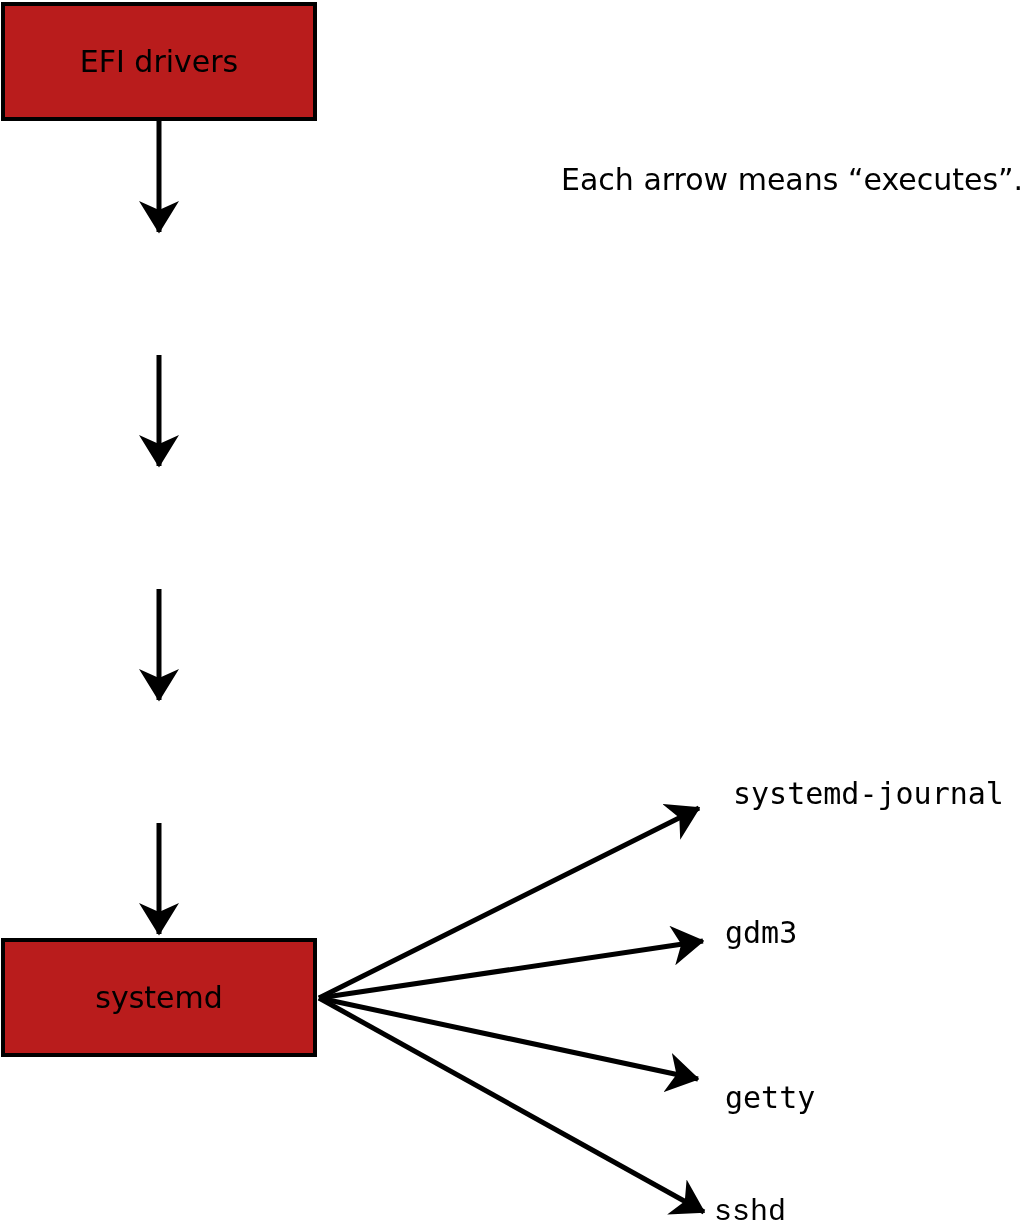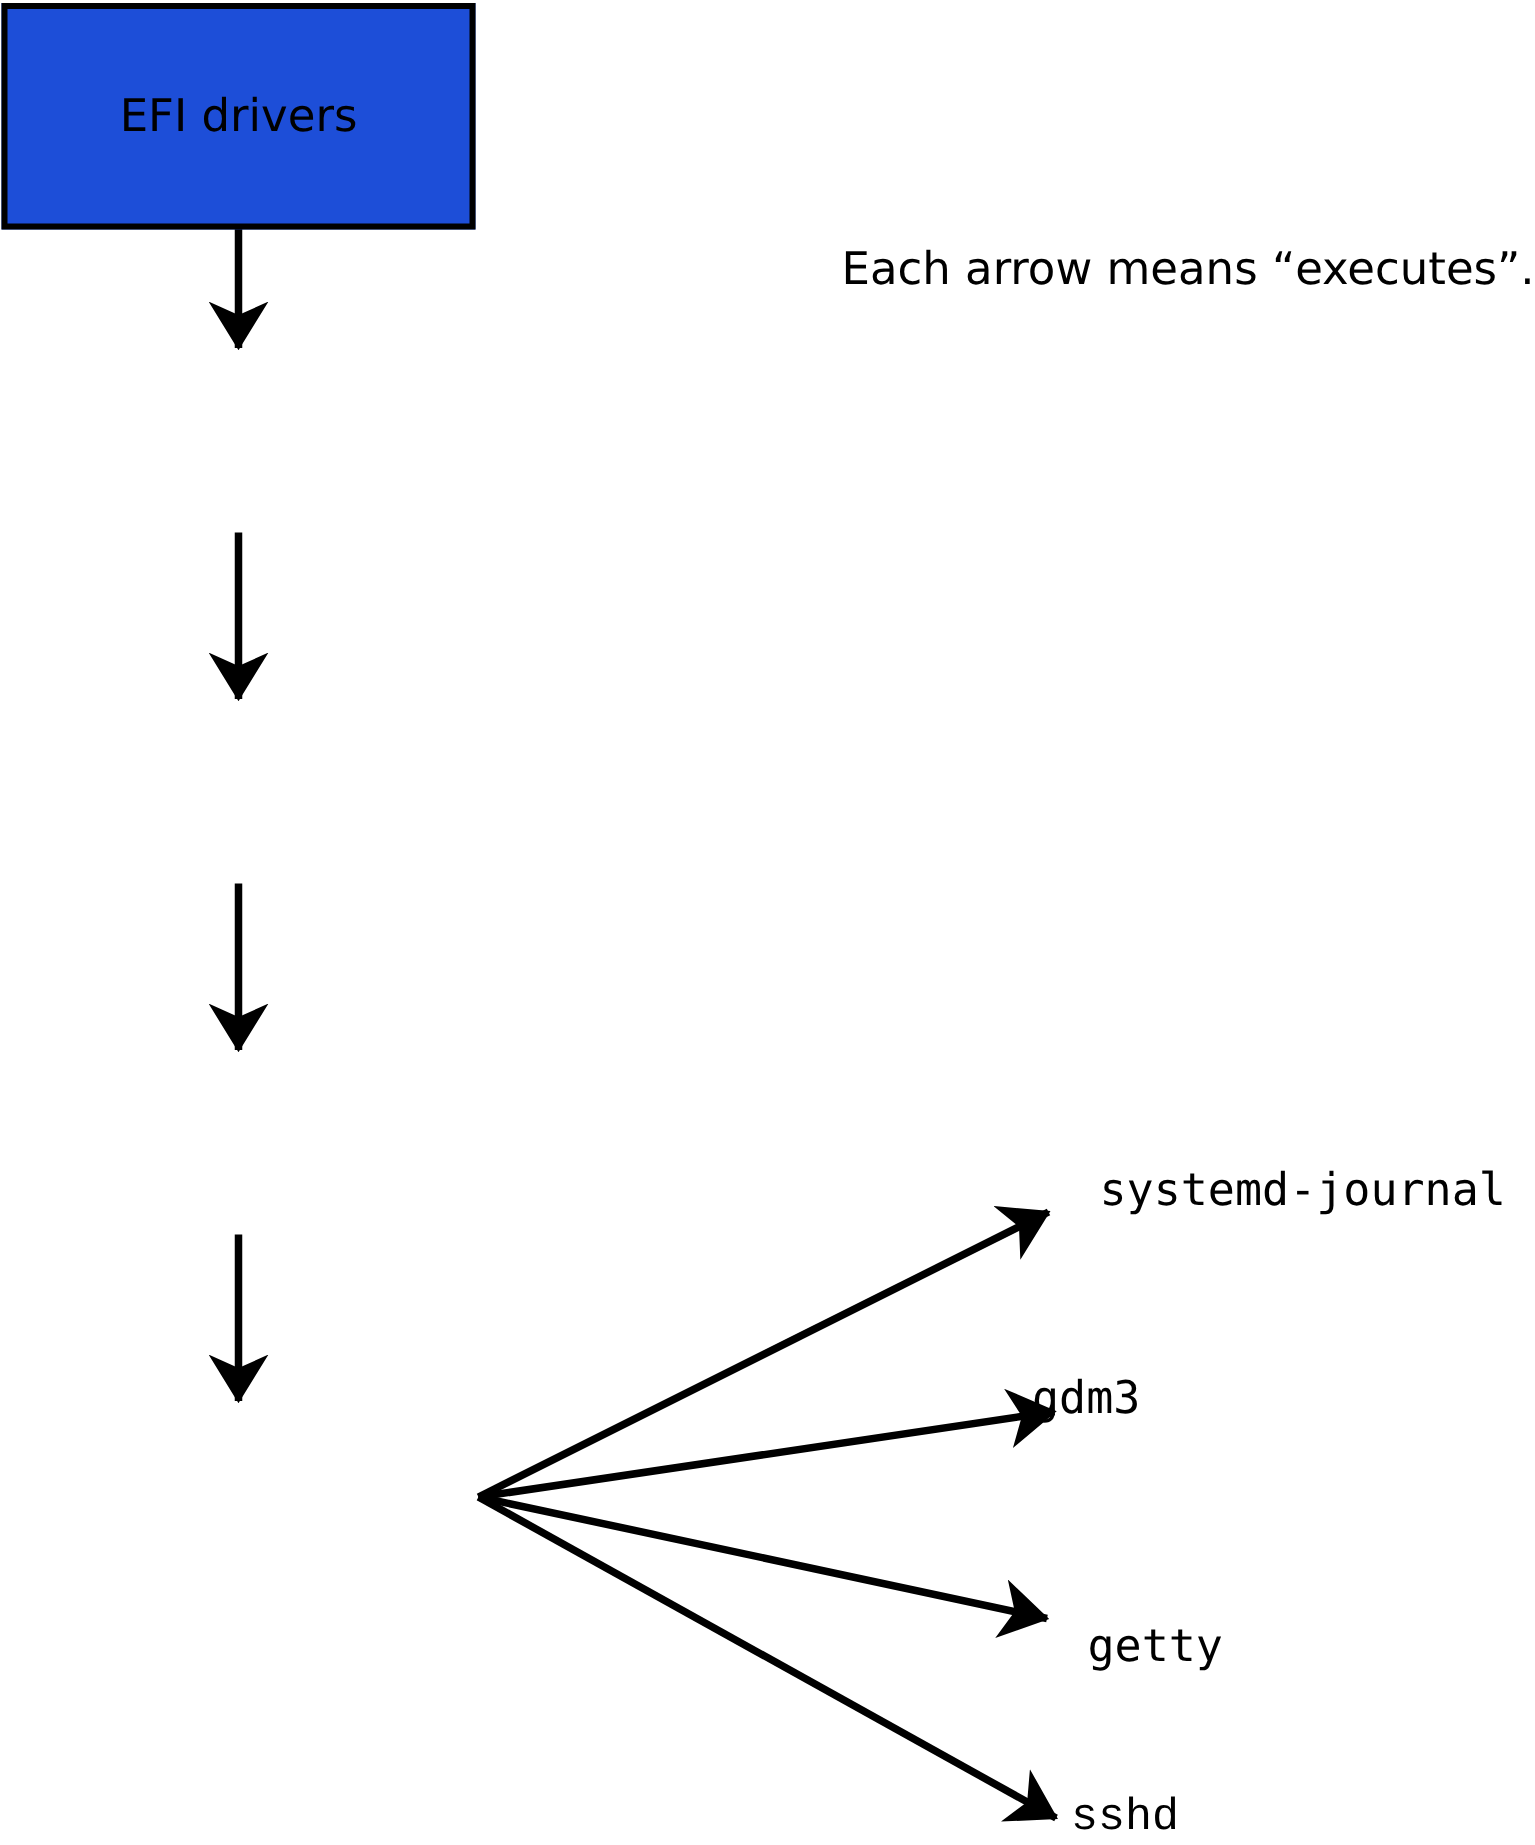--- a/index.html
+++ b/index.html
@@ -20,24 +20,24 @@
     position: absolute;
     left: 0;
     top: 0;
     width: 1023px;
     height: 1230px;
   }
   .chain-node {
     position: absolute;
     left: 1px;
     width: 316px;
-    height: 151px;
+    height: 119px;
     box-sizing: border-box;
     border: 4px solid #000000;
-    background: #1d4ed8;
+    background: #b91c1c;
     display: flex;
     align-items: center;
     justify-content: center;
     font-size: 30px;
     line-height: 1;
     white-space: nowrap;
   }
   #node-efi-drivers   { top: 2px; }
   #node-bootloader    { top: 236px; }
   #node-linux-kernel  { top: 470px; }
@@ -45,21 +45,21 @@
   #node-systemd       { top: 938px; }
 
   .proc-label {
     position: absolute;
     font-family: "DejaVu Sans Mono", monospace;
     font-size: 30px;
     line-height: 1;
     white-space: nowrap;
   }
   #label-systemd-journal { left: 733px; top: 779px; }
-  #label-gdm3            { left: 688px; top: 918px; text-align: center; }
+  #label-gdm3            { left: 725px; top: 918px; text-align: center; }
   #label-getty           { left: 725px; top: 1083px; }
   #label-sshd            { left: 714px; top: 1197px; font-family: Liberation Mono, monospace; }
 
   #legend-note {
     position: absolute;
     left: 561px;
     top: 165px;
     font-size: 30px;
     line-height: 1;
     white-space: nowrap;
@@ -84,20 +84,23 @@
 
     <line x1="319" y1="998" x2="699" y2="808" stroke="#000000" stroke-width="5" marker-end="url(#arrowhead)"></line>
     <line x1="319" y1="998" x2="703" y2="941" stroke="#000000" stroke-width="5" marker-end="url(#arrowhead)"></line>
     <line x1="319" y1="998" x2="698" y2="1079" stroke="#000000" stroke-width="5" marker-end="url(#arrowhead)"></line>
     <line x1="319" y1="998" x2="704" y2="1212" stroke="#000000" stroke-width="5" marker-end="url(#arrowhead)"></line>
   </svg>
 
   <div class="chain-node" id="node-efi-drivers">
     <span>EFI drivers</span>
   </div>
+  <div class="chain-node" id="node-systemd">
+    <span>systemd</span>
+  </div>
 
   <div class="proc-label" id="label-systemd-journal">systemd-journal</div>
   <div class="proc-label" id="label-gdm3">gdm3</div>
   <div class="proc-label" id="label-getty">getty</div>
   <div class="proc-label" id="label-sshd">sshd</div>
 
   <div id="legend-note">Each arrow means “executes”.</div>
 
 </div>
 

